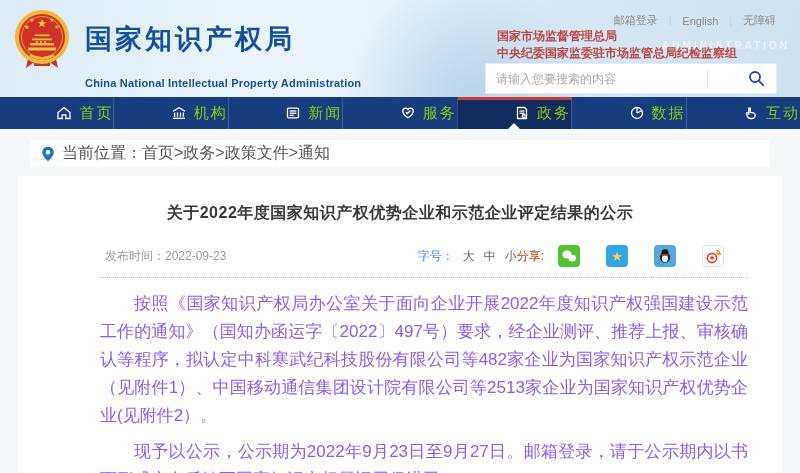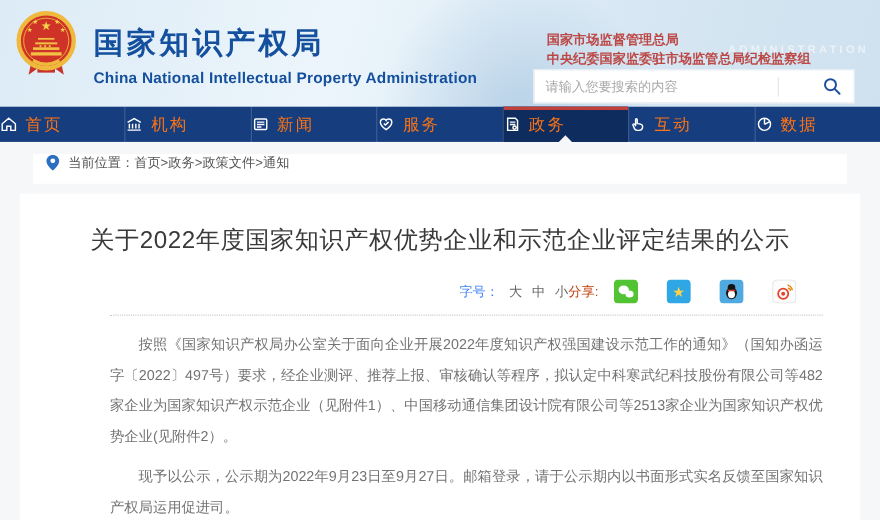--- a/index.html
+++ b/index.html
@@ -17,21 +17,21 @@
       radial-gradient(circle 170px at 470px 100px, rgba(140,180,215,.45), rgba(220,236,248,0) 72%),
       linear-gradient(105deg,#dcebf6 0%, #ecf5fb 38%, #d7e7f3 70%, #cfe1ef 100%);
   }
   .banner-watermark {
     position:absolute; right:10px; top:40px; font-size:10px; letter-spacing:3px;
     color:rgba(255,255,255,.55); font-weight:bold; pointer-events:none; white-space:nowrap;text-align:right;
   }
   .emblem { position:absolute; left:13px; top:10px; width:58px; height:62px; }
   .brand { position:absolute; left:85px; top:21px; }
   .brand-cn { font-size:27px; font-weight:bold; color:#15509e; letter-spacing:3px; white-space:nowrap; }
-  .brand-en { font-size:14px; font-weight:bold; color:#15509e; margin-top:5px; letter-spacing:.2px; white-space:nowrap;text-align:center; }
+  .brand-en { font-size:11px; font-weight:bold; color:#15509e; margin-top:20px; letter-spacing:.2px; white-space:nowrap;text-align:center; }
 
   .utility { position:absolute; top:13px; right:24px; display:flex; align-items:center; gap:11px;
              font-size:11px; color:#8b8b8b; }
   .utility a { color:#8b8b8b; text-decoration:none; cursor:pointer; }
   .utility .sep { color:#c3cfda; font-size:10px; }
 
   .related { position:absolute; left:497px; top:28px; font-size:12px; line-height:17px;
              color:#bc4846; font-weight:600; }
   .related div { cursor:pointer; white-space:nowrap; }
 
@@ -41,48 +41,48 @@
                       font-size:12px; color:#666; background:transparent;
                       font-family:"Liberation Sans","DejaVu Sans",sans-serif; }
   .search-bar input::placeholder { color:#a9a9a9; }
   .search-divider { width:1px; height:18px; background:#dde6ee; }
   .search-btn { width:40px; height:100%; border:none; background:none; cursor:pointer;
                 display:flex; align-items:center; justify-content:center; }
 
   
   .nav { position:absolute; left:0; top:97px; width:800px; height:32px;
          background:#163d7d; display:flex; }
-  .nav-item { flex:1; position:relative; display:flex; align-items:center; justify-content:flex-start;
-              gap:7px; color:#f97316; font-size:15px; letter-spacing:2px; cursor:pointer;
+  .nav-item { flex:1; position:relative; display:flex; align-items:center; justify-content:flex-end;
+              gap:7px; color:#84cc16; font-size:15px; letter-spacing:2px; cursor:pointer;
               border-left:1px solid rgba(255,255,255,.18); }
   .nav-item:first-child { border-left:none; }
   .nav-item.active { background:#0f2c5e; }
   .nav-item.active::before { content:""; position:absolute; top:0; left:0; right:0; height:3px; background:#c1403a; }
   .nav-item.active::after { content:""; position:absolute; bottom:0; left:50%; margin-left:-6px;
               width:0; height:0; border-left:6px solid transparent; border-right:6px solid transparent;
               border-bottom:6px solid #f5f7f9; }
   .nicon { display:flex; align-items:center; }
 
   
   .crumb { position:absolute; left:30px; top:140px; width:740px; height:27px; background:#fff;
-           display:flex; align-items:flex-start; gap:7px; padding-left:11px; font-size:12px; color:#555; }
+           display:flex; align-items:center; gap:7px; padding-left:11px; font-size:16px; color:#555; }
 
   
   .panel { position:absolute; left:18px; top:176px; width:764px; height:300px; background:#fff; }
-  .article-title { margin-top:27px; text-align:center; font-size:22px; font-weight:400;
+  .article-title { margin-top:27px; text-align:center; font-size:16px; font-weight:700;
                    color:#3a3a3a; letter-spacing:.5px; }
   .meta { margin:21px 58px 0 87px; display:flex; align-items:center; font-size:12px; color:#9b9b9b; }
   .meta-right { margin-left:auto; display:flex; align-items:center; }
   .fs-label { color:#3b82f6; }
   .fs-opt { color:#666; margin-left:9px; cursor:pointer; }
   .share-label { color:#c2410c; }
   .share-icons { display:flex; gap:26px; margin-left:14px; }
   .share-icons a { display:block; width:22px; height:22px; cursor:pointer; }
   .dotted { margin:10px 34px 0 82px; border-top:1px dotted #c9c9c9; }
-  .para { margin:12px 34px 0 82px; font-size:13px; color:#737373; line-height:28px;
+  .para { margin:12px 34px 0 82px; font-size:17px; color:#8b5cf6; line-height:28px;
           text-indent:2em; text-align:justify; }
   .para + .para { margin-top:8px; }
 </style>
 </head>
 <body>
 
 <header class="banner">
   <div class="banner-watermark">ADMINISTRATION</div>
 
   <div class="emblem">
@@ -108,20 +108,27 @@
       </g>
       <path d="M17 45 Q29 52 41 45" stroke="#eeb93c" stroke-width="3" fill="none"></path>
     </svg>
   </div>
 
   <div class="brand">
     <div class="brand-cn">国家知识产权局</div>
     <div class="brand-en">China National Intellectual Property Administration</div>
   </div>
 
+  <div class="utility">
+    <a>邮箱登录</a>
+    <span class="sep">|</span>
+    <a>English</a>
+    <span class="sep">|</span>
+    <a>无障碍</a>
+  </div>
 
   <div class="related">
     <div>国家市场监督管理总局</div>
     <div>中央纪委国家监委驻市场监管总局纪检监察组</div>
   </div>
 
   <div class="search-bar">
     <input type="text" placeholder="请输入您要搜索的内容" style="">
     <div class="search-divider"></div>
     <button class="search-btn">
@@ -183,52 +190,53 @@
         <path d="M3.5 2.5 H10.5 L12.5 4.5 V13.5 H3.5 Z"></path>
         <line x1="5.5" y1="6" x2="10.5" y2="6"></line>
           <line x1="5.5" y1="8.2" x2="10.5" y2="8.2"></line>
         <circle cx="9.8" cy="11" r="1.5"></circle>
       </svg>
       </span>
     <span>政务</span>
   </div>
   <div class="nav-item">
     <span class="nicon">
-      <svg width="16" height="16" viewBox="0 0 16 16" fill="none" stroke="#fff" stroke-width="1.3" stroke-linejoin="round">
-        <path d="M7.4 13.5 C5.6 13.5 4.7 12.2 4.3 11 L3.4 8.7 C3.1 7.8 4.2 7.3 4.8 8 L5.8 9.2 V3.7 C5.8 2.6 7.3 2.6 7.3 3.7 V7.4 C9.6 7.5 12.2 8.1 12.2 10 C12.2 12.5 10.6 13.5 8.9 13.5 Z"></path>
-      </svg>
-      </span>
-    <span>互动</span>
-  </div>
-  <div class="nav-item">
-    <span class="nicon">
       <svg width="16" height="16" viewBox="0 0 16 16" fill="none" stroke="#fff" stroke-width="1.3">
         <circle cx="8" cy="8" r="5.5"></circle>
         <path d="M8 8 V2.5"></path>
           <path d="M8 8 L12.8 5.6"></path>
       </svg>
       </span>
     <span>数据</span>
+  </div>
+  <div class="nav-item">
+    <span class="nicon">
+      <svg width="16" height="16" viewBox="0 0 16 16" fill="none" stroke="#fff" stroke-width="1.3" stroke-linejoin="round">
+        <path d="M7.4 13.5 C5.6 13.5 4.7 12.2 4.3 11 L3.4 8.7 C3.1 7.8 4.2 7.3 4.8 8 L5.8 9.2 V3.7 C5.8 2.6 7.3 2.6 7.3 3.7 V7.4 C9.6 7.5 12.2 8.1 12.2 10 C12.2 12.5 10.6 13.5 8.9 13.5 Z"></path>
+      </svg>
+      </span>
+    <span>互动</span>
   </div>
 </nav>
 
 <div class="crumb">
   <span style="display:flex">
     <svg width="14" height="16" viewBox="0 0 14 16">
       <path d="M7 0.8 C3.6 0.8 1.2 3.3 1.2 6.4 C1.2 10.6 7 15 7 15 C7 15 12.8 10.6 12.8 6.4 C12.8 3.3 10.4 0.8 7 0.8 Z" fill="#2a70c2"></path>
       <circle cx="7" cy="6.2" r="2.2" fill="#fff"></circle>
     </svg>
     </span>
   <span>当前位置：首页&gt;政务&gt;政策文件&gt;通知</span>
 </div>
 
 <main class="panel">
   <h1 class="article-title">关于2022年度国家知识产权优势企业和示范企业评定结果的公示</h1>
 
   <div class="meta">
+    <span>发布时间：2022-09-23</span>
     <div class="meta-right">
       <span class="fs-label">字号：</span>
       <span class="fs-opt">大</span>
       <span class="fs-opt">中</span>
       <span class="fs-opt">小</span>
       <span class="share-label">分享:</span>
       <div class="share-icons">
         <a>
           <svg width="22" height="22" viewBox="0 0 22 22">
             <rect width="22" height="22" rx="4" fill="#52c332"></rect>

